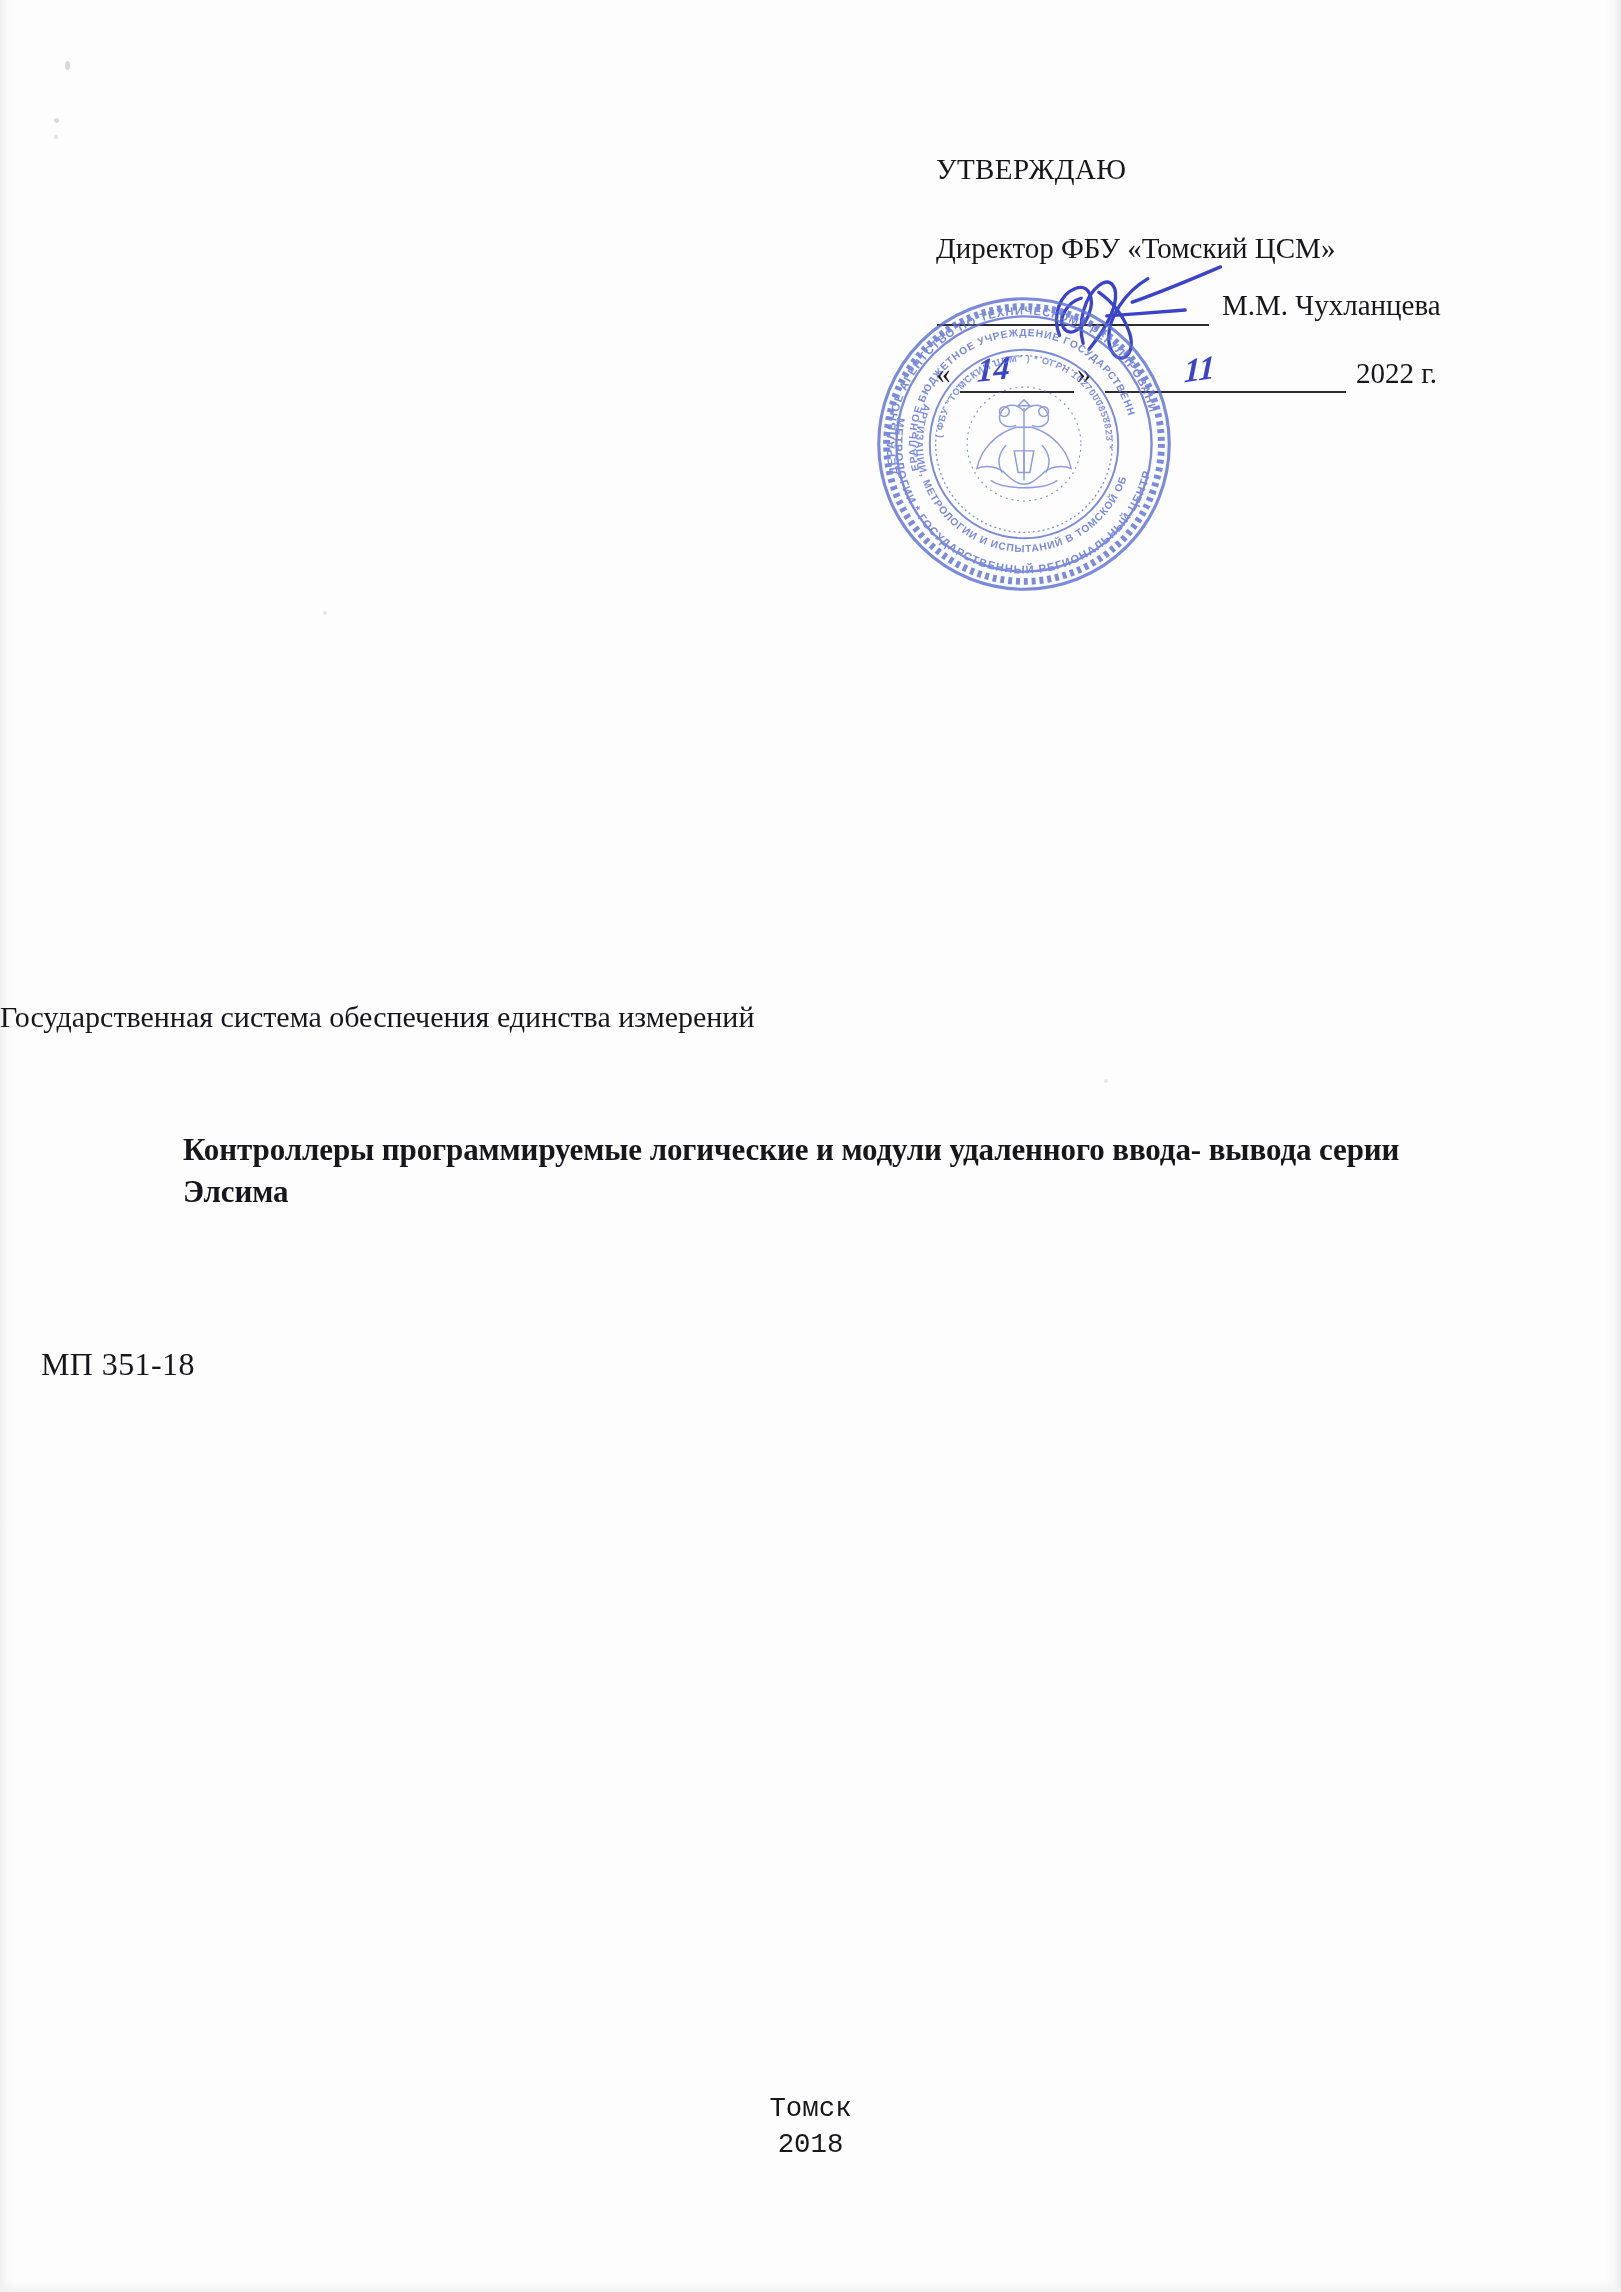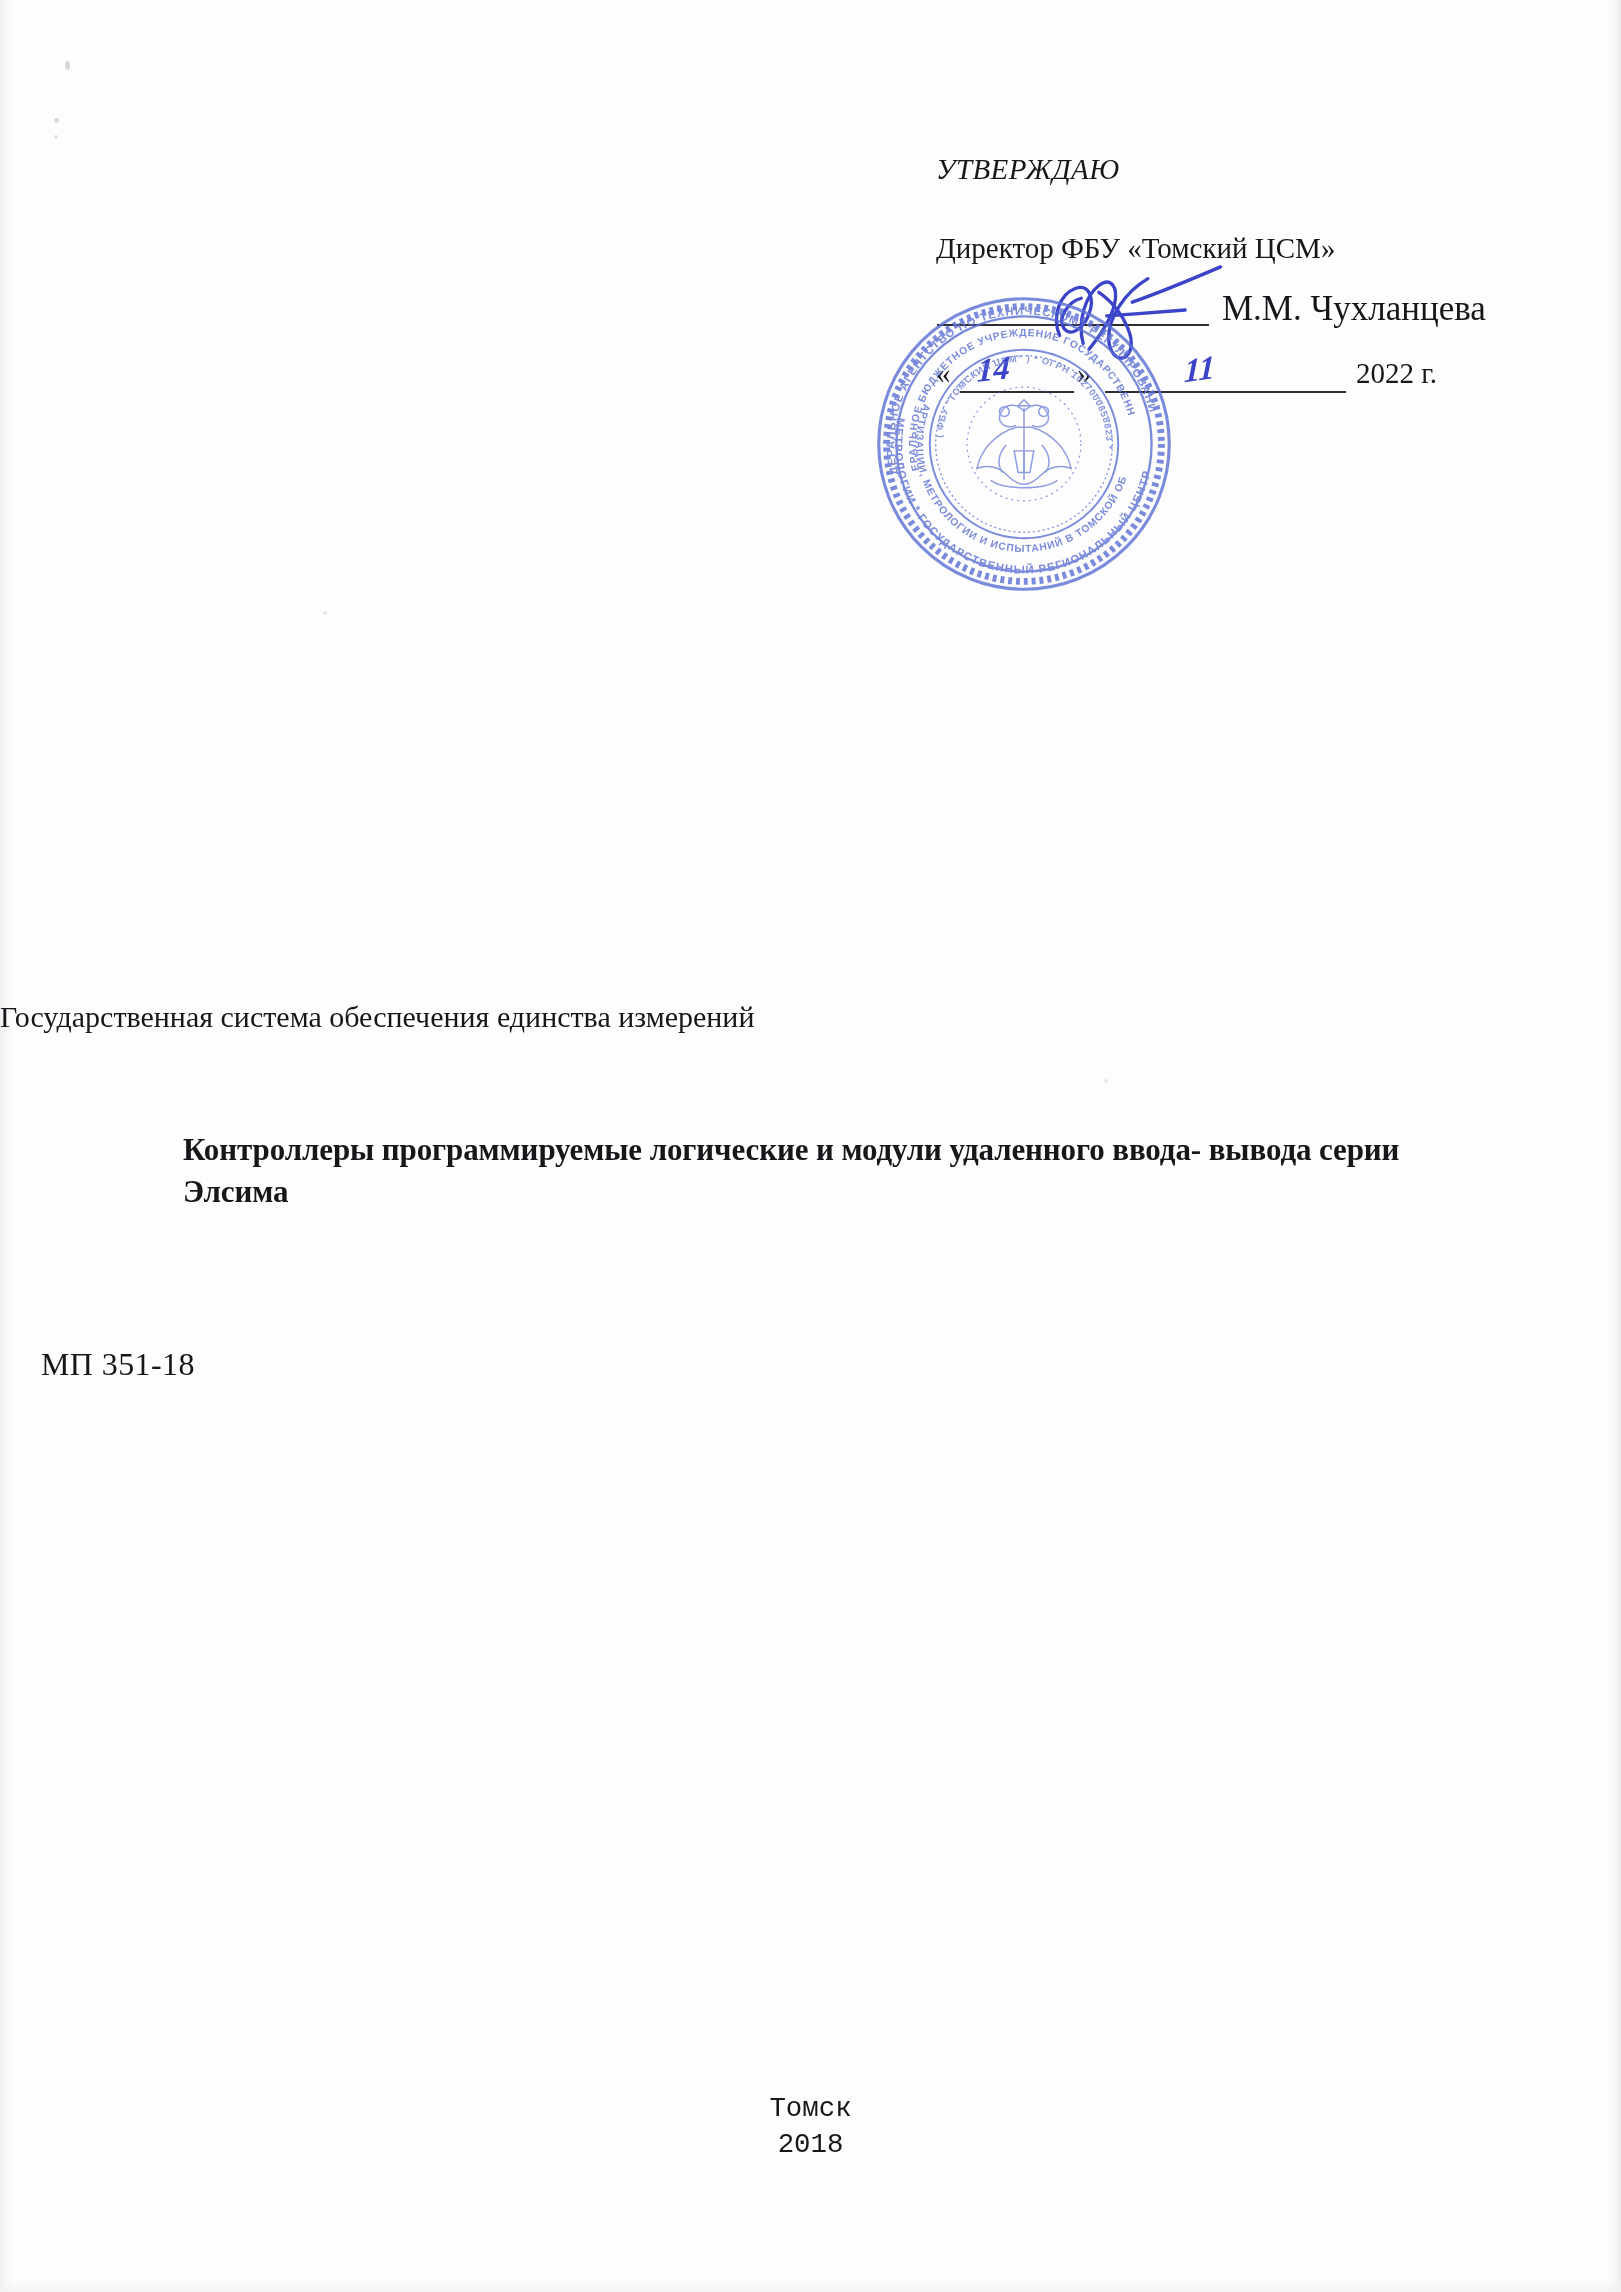--- a/index.html
+++ b/index.html
@@ -54,21 +54,20 @@
     position: absolute;
     left: 936px;
     top: 155px;
     width: 608px;
   }
   .approval-word {
     font-size: 29px;
     letter-spacing: 0.4px;
     line-height: 1;
     white-space: nowrap;
-    font-style: italic;
   }
   .director-line {
     margin-top: 50px;
     font-size: 29px;
     line-height: 1;
     white-space: nowrap;
   }
 
   .sign-row {
     position: relative;
@@ -81,21 +80,21 @@
     left: 1px;
     top: 35px;
     width: 272px;
     height: 2px;
     background: #2c2c31;
   }
   .sign-name {
     position: absolute;
     left: 286px;
     top: 2px;
-    font-size: 35px;
+    font-size: 29px;
     line-height: 1;
   }
   .signature-mark {
     position: absolute;
     left: 102px;
     top: -30px;
     width: 211px;
     height: 106px;
     pointer-events: none;
   }

